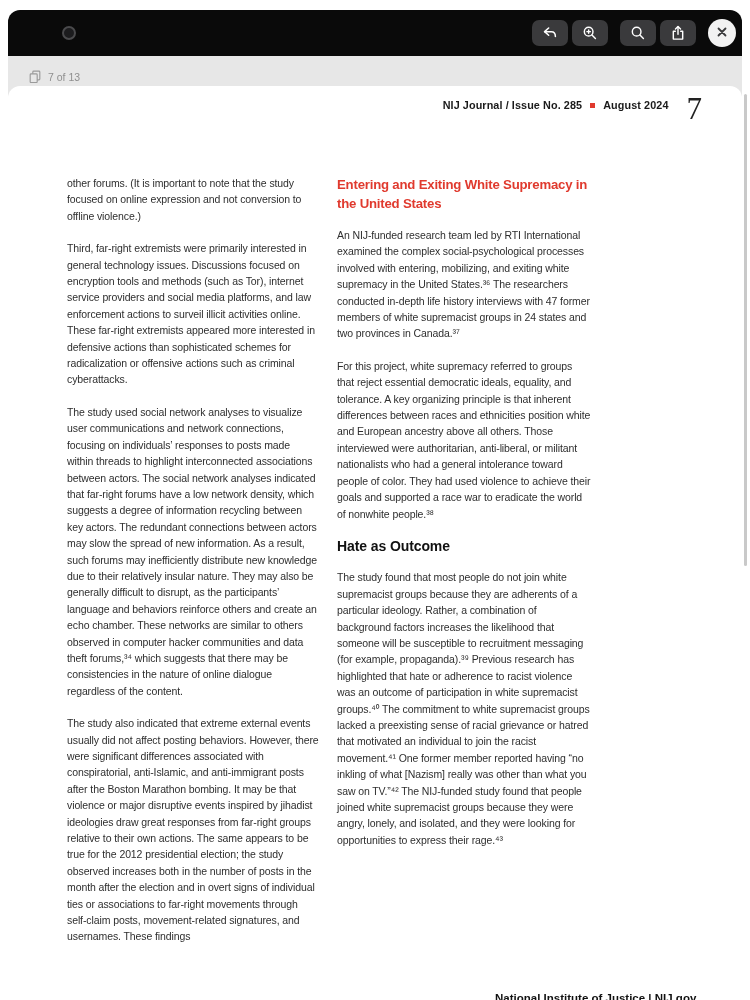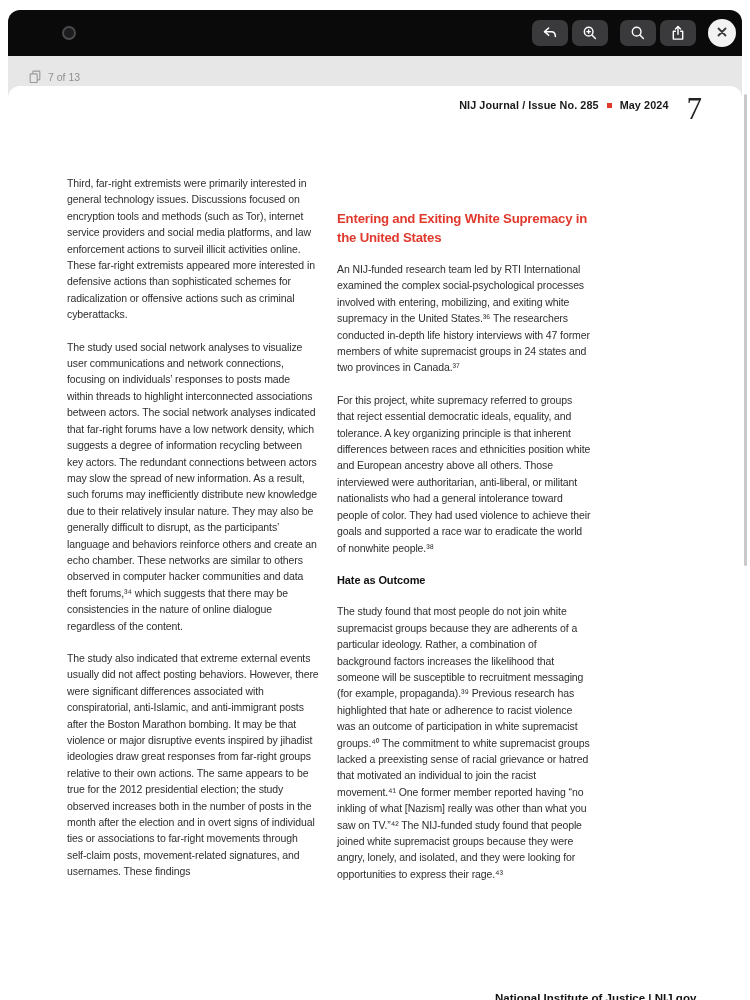--- a/index.html
+++ b/index.html
@@ -69,24 +69,24 @@
     position: absolute; top: 89px;
     font-size: 10.5px; line-height: 16.4px; color: #2e2e2e;
     letter-spacing: -0.1px;
   }
   .col p { margin: 0 0 16px 0; }
   .col-left  { left: 59px;  width: 252px; }
   .col-right { left: 329px; width: 255px; }
 
   .col h2.red {
     color: #e03a2e; font-size: 13.2px; line-height: 19px;
-    font-weight: bold; letter-spacing: -0.2px; margin: 34px 0 14px 0;
+    font-weight: bold; letter-spacing: -0.2px; margin: 0 0 14px 0;
   }
   .col h3.sub {
-    color: #111; font-size: 11px; font-weight: bold; margin: 5px 0 15px 0;
+    color: #111; font-size: 14px; font-weight: bold; margin: 5px 0 15px 0;
   }
 
   .doc-footer {
     position: absolute; left: 487px; top: 906px;
     font-size: 11.5px; font-weight: bold; color: #111; white-space: nowrap;
   }
 
   
   .scrollbar {
     position: absolute; right: 3px; top: 94px; width: 3px; height: 472px;
@@ -155,25 +155,26 @@
       </span>
       <span>7 of 13</span>
     </div>
   </div>
 
   <div class="page">
 
     <div class="doc-header">
       <span class="jt">NIJ Journal / Issue No. 285</span>
       <span class="sq"></span>
-      <span class="jd">May 2024</span>
+      <span class="jd">August 2024</span>
       <span class="pn">7</span>
     </div>
 
     <div class="col col-left">
+      <p>other forums. (It is important to note that the study focused on online expression and not conversion to offline violence.)</p>
       <p>Third, far-right extremists were primarily interested in general technology issues. Discussions focused on encryption tools and methods (such as Tor), internet service providers and social media platforms, and law enforcement actions to surveil illicit activities online. These far-right extremists appeared more interested in defensive actions than sophisticated schemes for radicalization or offensive actions such as criminal cyberattacks.</p>
       <p>The study used social network analyses to visualize user communications and network connections, focusing on individuals’ responses to posts made within threads to highlight interconnected associations between actors. The social network analyses indicated that far-right forums have a low network density, which suggests a degree of information recycling between key actors. The redundant connections between actors may slow the spread of new information. As a result, such forums may inefficiently distribute new knowledge due to their relatively insular nature. They may also be generally difficult to disrupt, as the participants’ language and behaviors reinforce others and create an echo chamber. These networks are similar to others observed in computer hacker communities and data theft forums,³⁴ which suggests that there may be consistencies in the nature of online dialogue regardless of the content.</p>
       <p>The study also indicated that extreme external events usually did not affect posting behaviors. However, there were significant differences associated with conspiratorial, anti-Islamic, and anti-immigrant posts after the Boston Marathon bombing. It may be that violence or major disruptive events inspired by jihadist ideologies draw great responses from far-right groups relative to their own actions. The same appears to be true for the 2012 presidential election; the study observed increases both in the number of posts in the month after the election and in overt signs of individual ties or associations to far-right movements through self-claim posts, movement-related signatures, and usernames. These findings</p>
     </div>
 
     <div class="col col-right">
       <h2 class="red">Entering and Exiting White Supremacy in the United States</h2>
       <p>An NIJ-funded research team led by RTI International examined the complex social-psychological processes involved with entering, mobilizing, and exiting white supremacy in the United States.³⁶ The researchers conducted in-depth life history interviews with 47 former members of white supremacist groups in 24 states and two provinces in Canada.³⁷</p>
       <p>For this project, white supremacy referred to groups that reject essential democratic ideals, equality, and tolerance. A key organizing principle is that inherent differences between races and ethnicities position white and European ancestry above all others. Those interviewed were authoritarian, anti-liberal, or militant nationalists who had a general intolerance toward people of color. They had used violence to achieve their goals and supported a race war to eradicate the world of nonwhite people.³⁸</p>
       <h3 class="sub">Hate as Outcome</h3>

